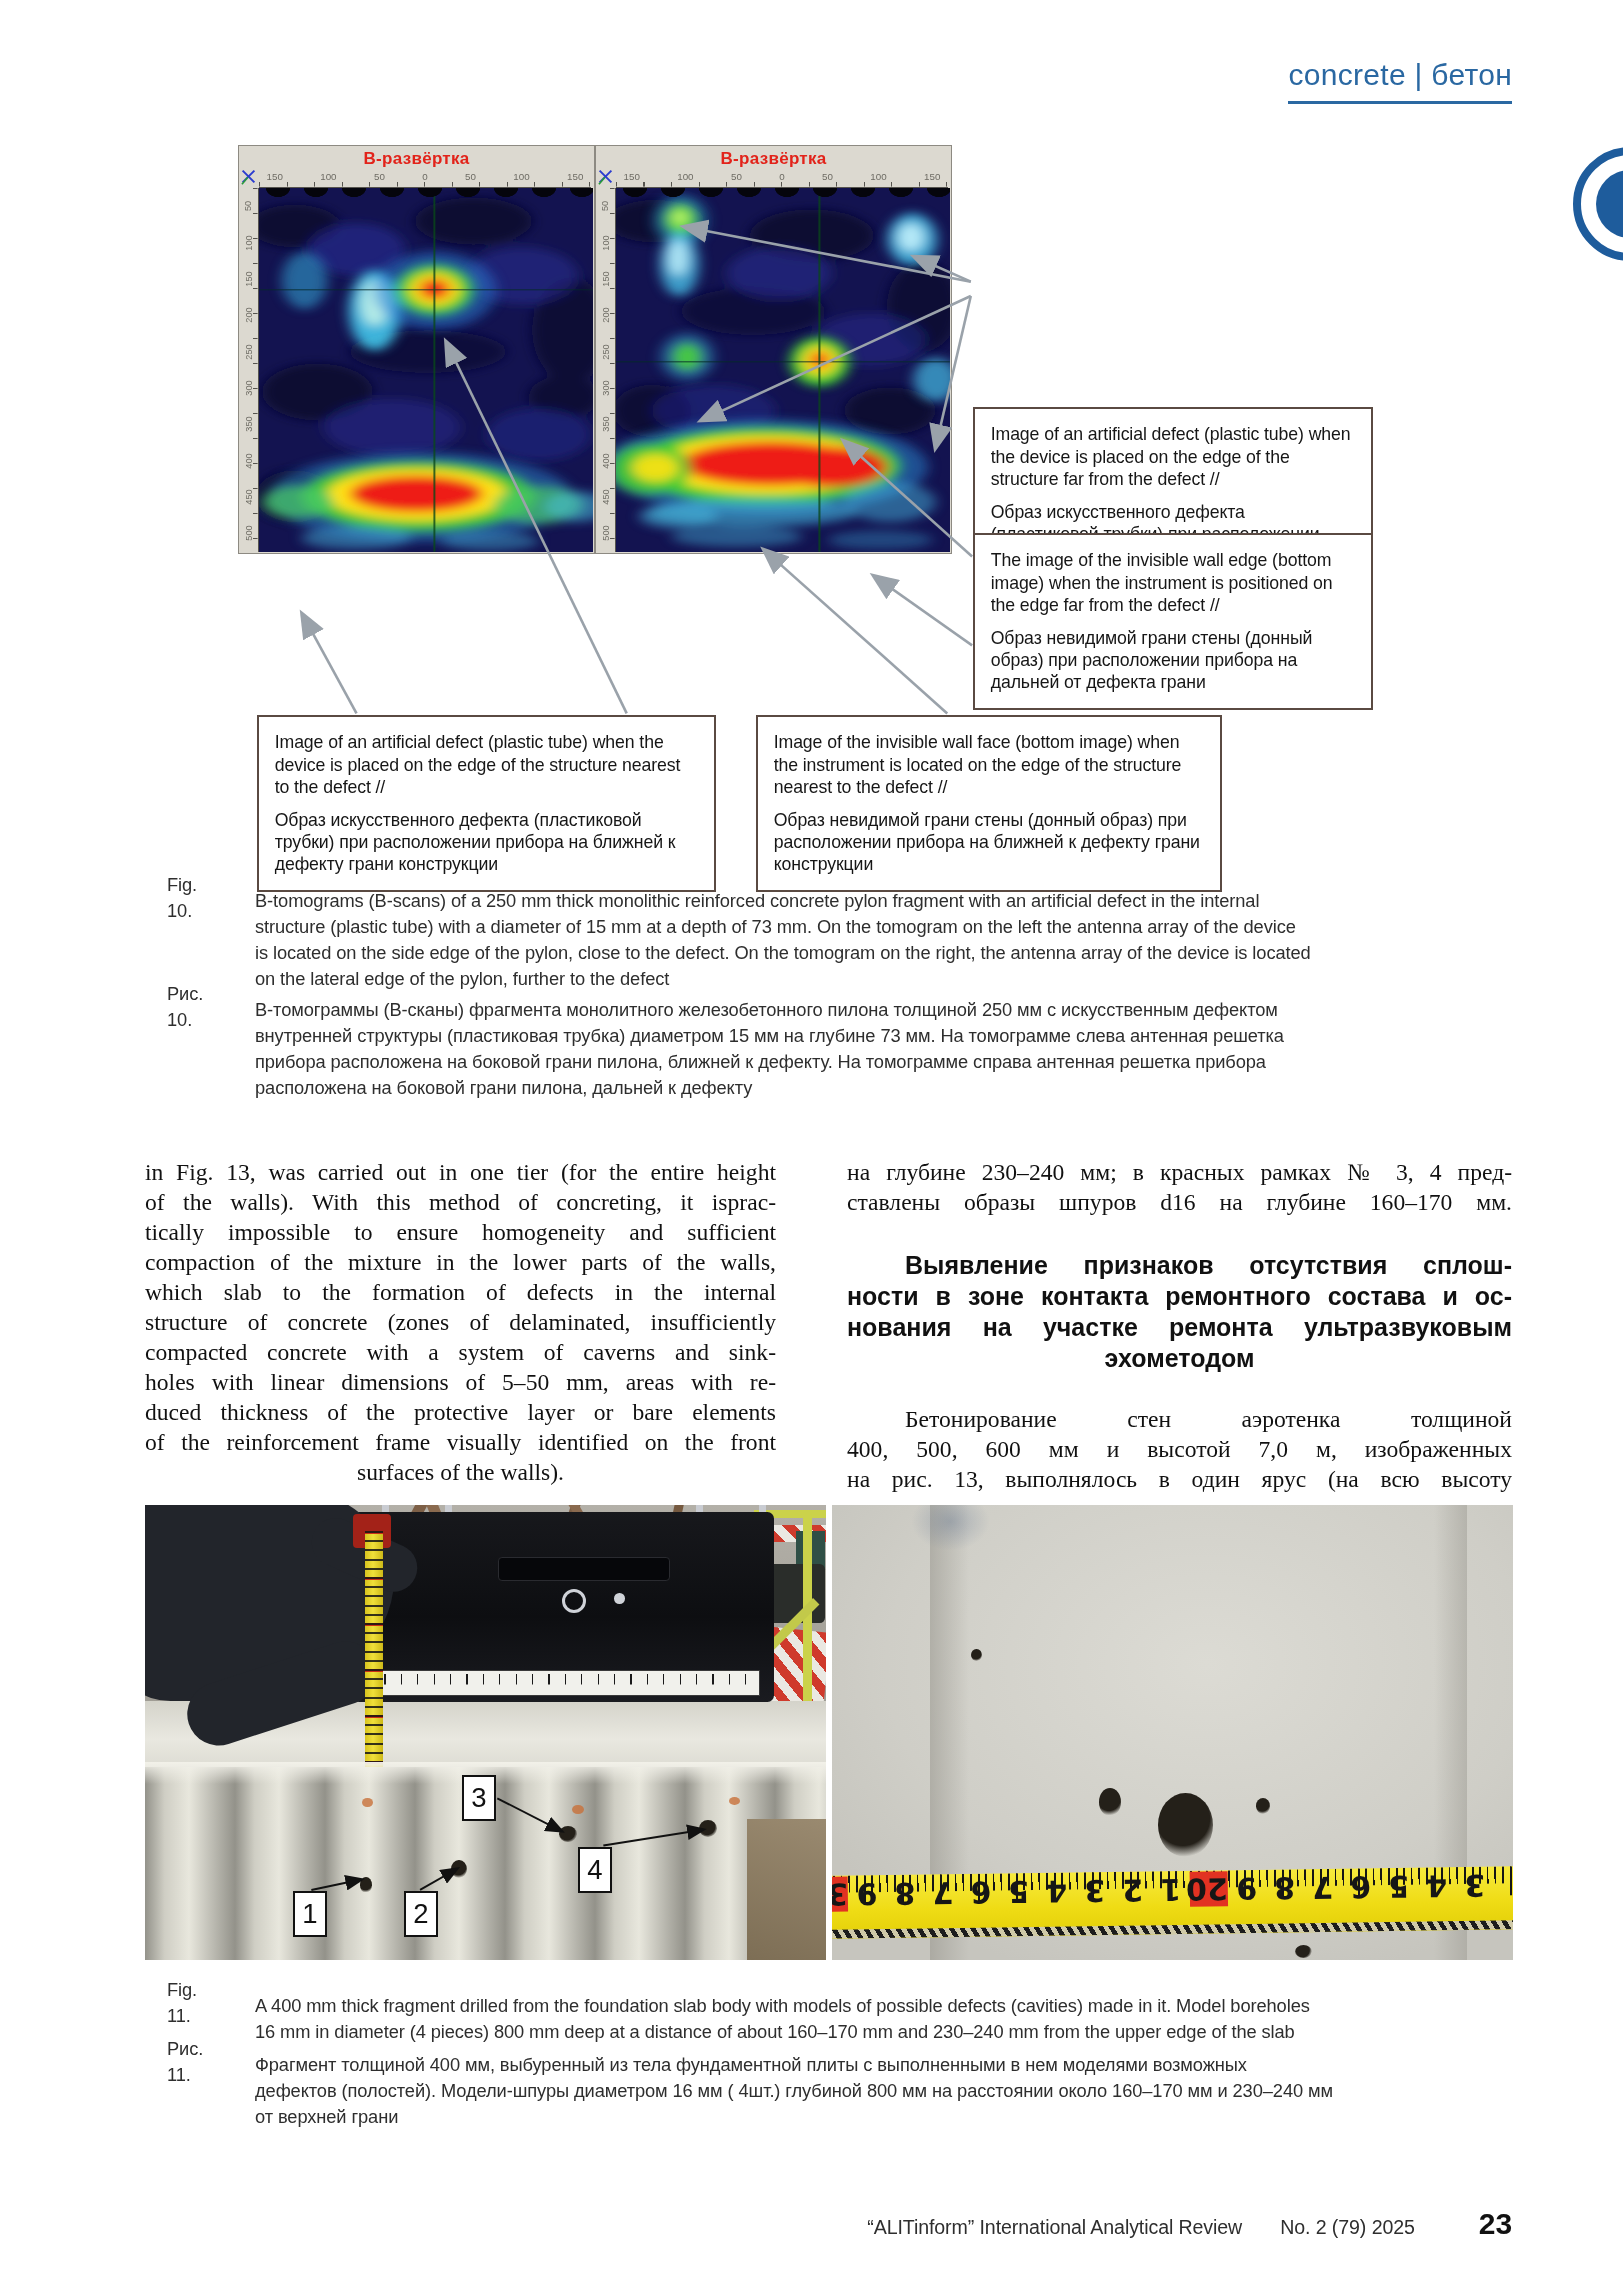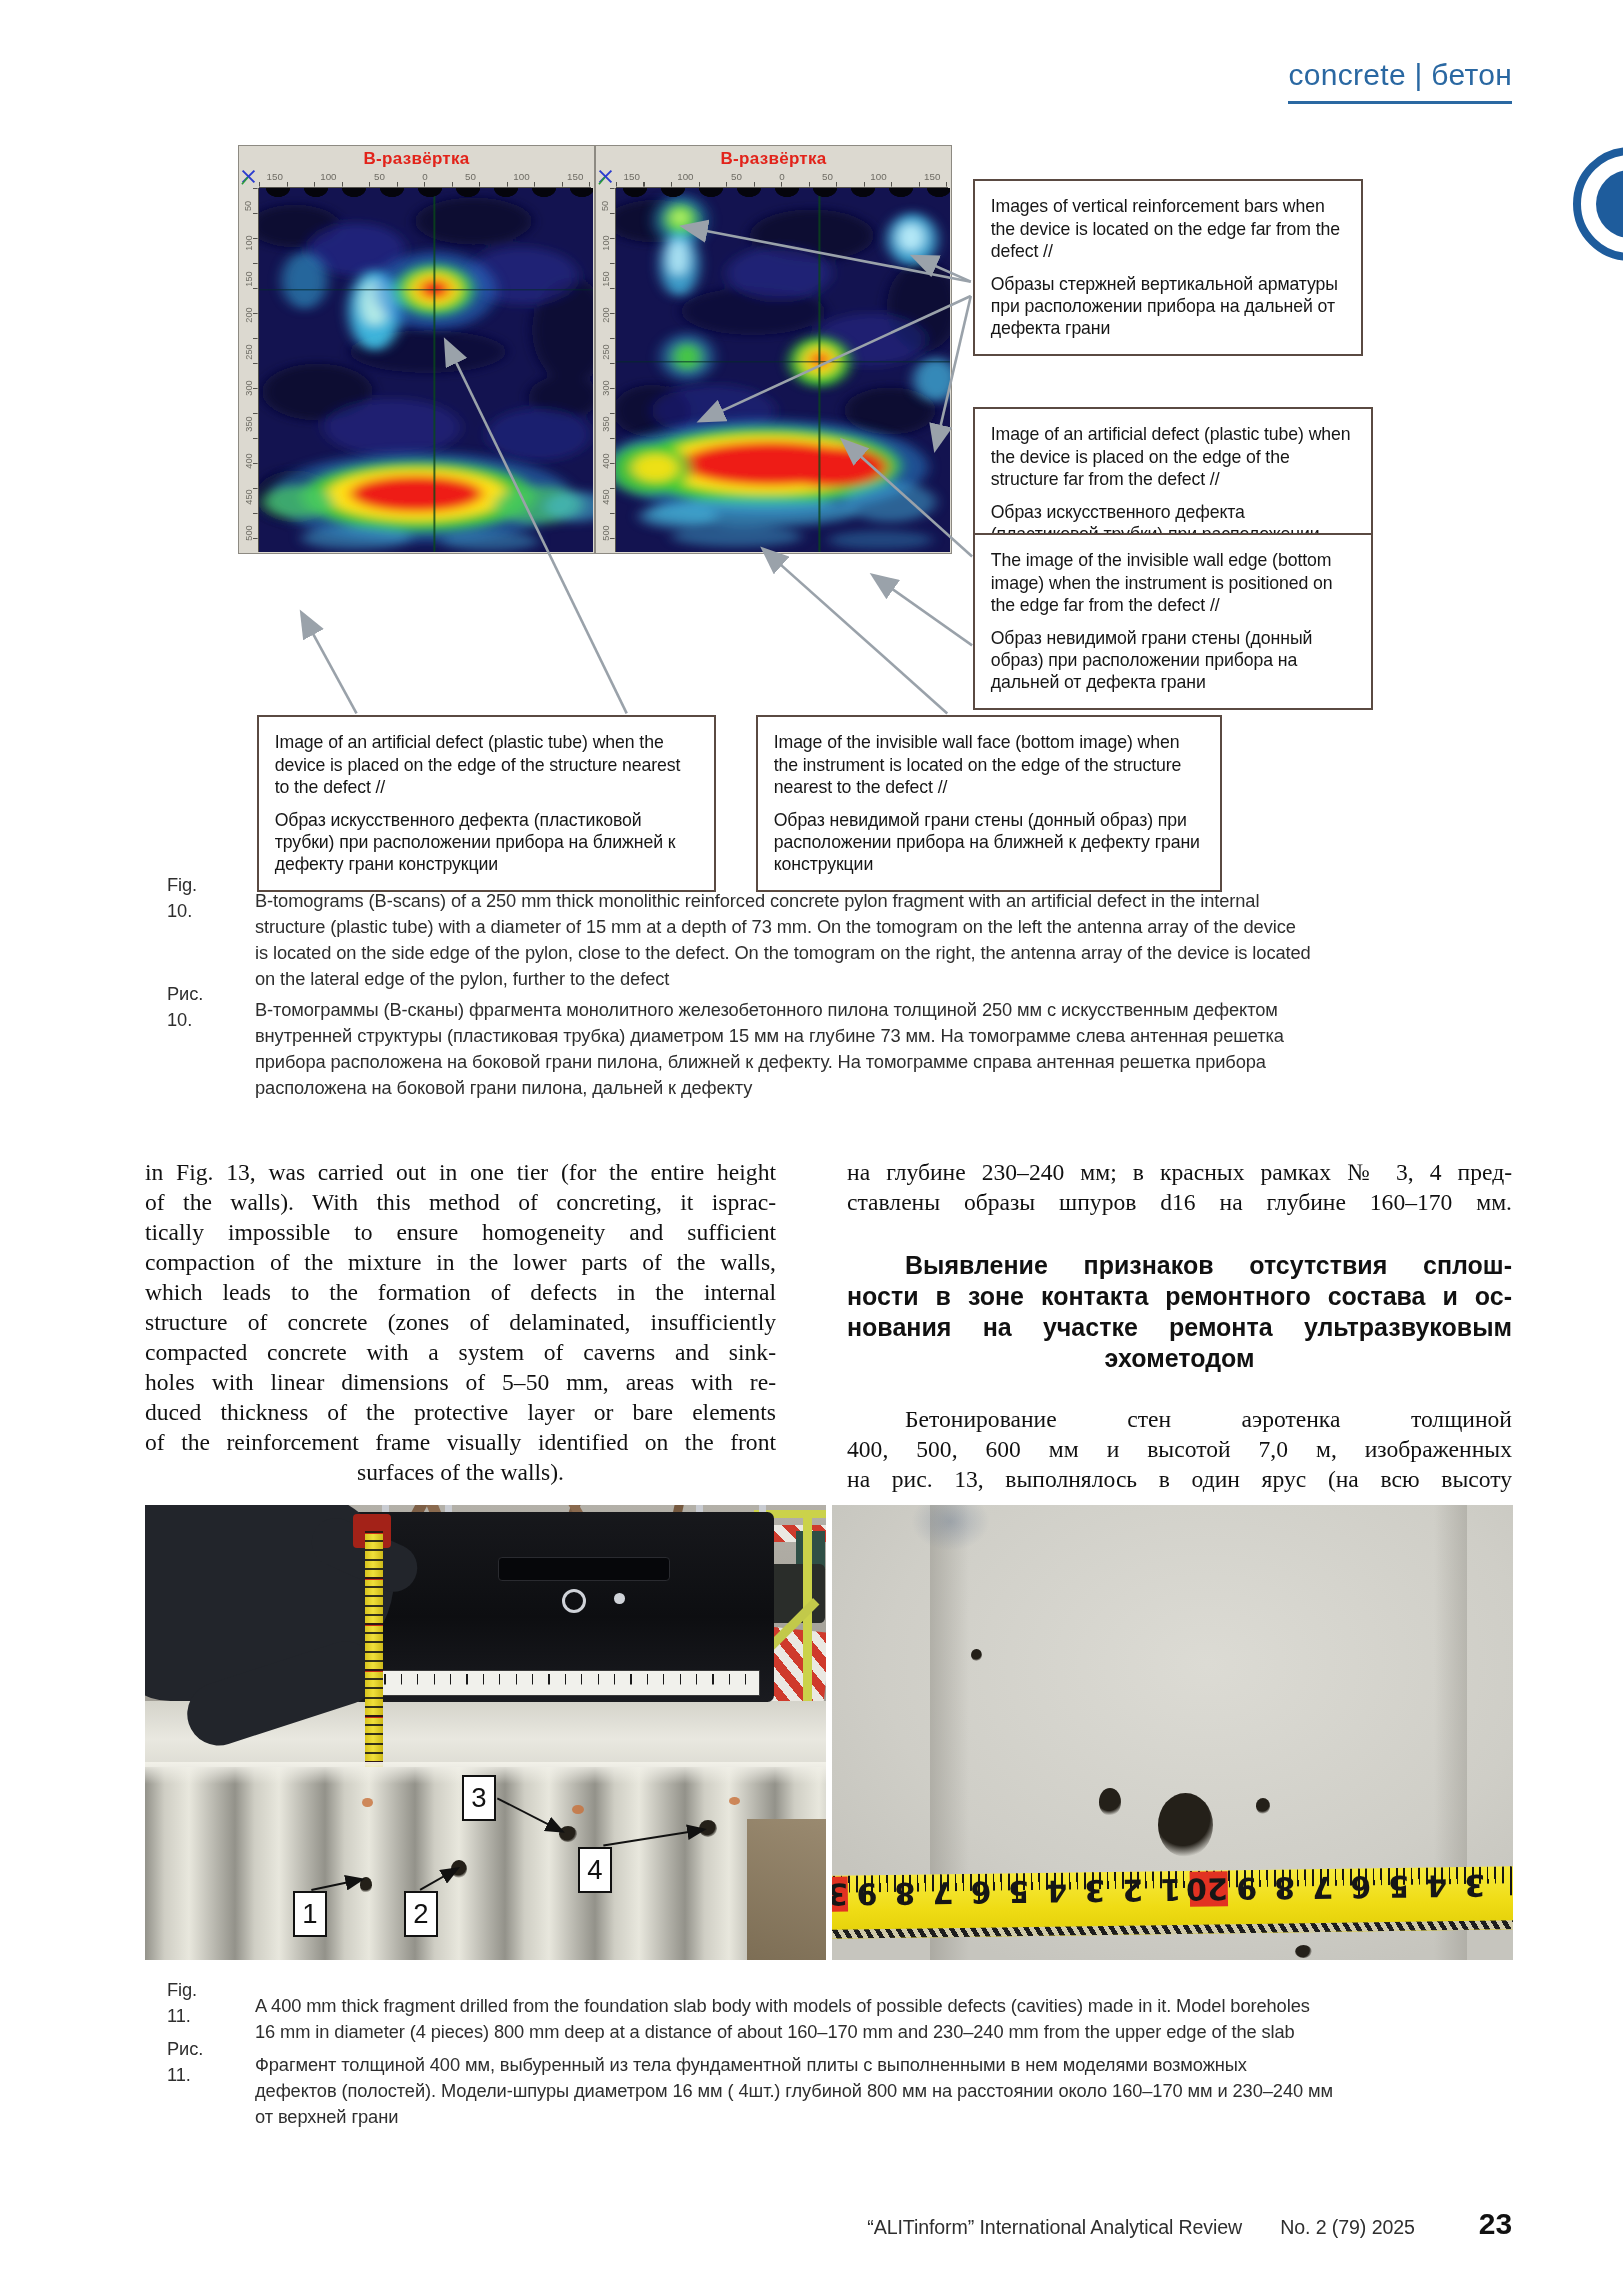--- a/index.html
+++ b/index.html
@@ -234,24 +234,20 @@
             <ellipse cx="405" cy="742" rx="80" ry="20" fill="#3aa9d8" opacity=".35"></ellipse>
           </g>
           <line x1="0" y1="366" x2="512" y2="366" stroke="#072c2a" stroke-width="2.5" opacity=".9"></line>
           <line x1="312" y1="0" x2="312" y2="767" stroke="#0a4a1a" stroke-width="2.5" opacity=".9"></line>
         </svg>
         <div class="scallops"></div>
       </div>
     </div>
   </div>
 
-  <div class="callout" style="left:973px;top:179px;width:390px;">
-    <div class="en">Images of vertical reinforcement bars when the device is located on the edge far from the defect //</div>
-    <div class="ru">Образы стержней вертикальной арматуры при расположении прибора на дальней от дефекта грани</div>
-  </div>
   <div class="callout" style="left:973px;top:407px;width:400px;">
     <div class="en">Image of an artificial defect (plastic tube) when the device is placed on the edge of the structure far from the defect //</div>
     <div class="ru">Образ искусственного дефекта (пластиковой трубки) при расположении прибора на дальней от дефекта грани конструкции</div>
   </div>
   <div class="callout" style="left:973px;top:533px;width:400px;">
     <div class="en">The image of the invisible wall edge (bottom image) when the instrument is positioned on the edge far from the defect //</div>
     <div class="ru">Образ невидимой грани стены (донный образ) при расположении прибора на дальней от дефекта грани</div>
   </div>
   <div class="callout" style="left:257px;top:715px;width:459px;">
     <div class="en">Image of an artificial defect (plastic tube) when the device is placed on the edge of the structure nearest to the defect //</div>
@@ -298,21 +294,21 @@
       <div>прибора расположена на боковой грани пилона, ближней к дефекту. На томограмме справа антенная решетка прибора</div>
       <div>расположена на боковой грани пилона, дальней к дефекту</div>
     </div>
   </div>
 
   <div class="col" style="left:145px;top:1157px;width:631px;">
     <div class="jl">in Fig. 13, was carried out in one tier (for the entire height</div>
     <div class="jl">of the walls). With this method of concreting, it isprac-</div>
     <div class="jl">tically impossible to ensure homogeneity and sufficient</div>
     <div class="jl">compaction of the mixture in the lower parts of the walls,</div>
-    <div class="jl">which leads to the formation of defects in the internal</div>
+    <div class="jl">which slab to the formation of defects in the internal</div>
     <div class="jl">structure of concrete (zones of delaminated, insufficiently</div>
     <div class="jl">compacted concrete with a system of caverns and sink-</div>
     <div class="jl">holes with linear dimensions of 5–50 mm, areas with re-</div>
     <div class="jl">duced thickness of the protective layer or bare elements</div>
     <div class="jl">of the reinforcement frame visually identified on the front</div>
     <div class="ll">surfaces of the walls).</div>
   </div>
 
   <div class="col" style="left:847px;top:1157px;width:665px;">
     <div class="jl">на глубине 230–240 мм; в красных рамках № 3, 4 пред-</div>

